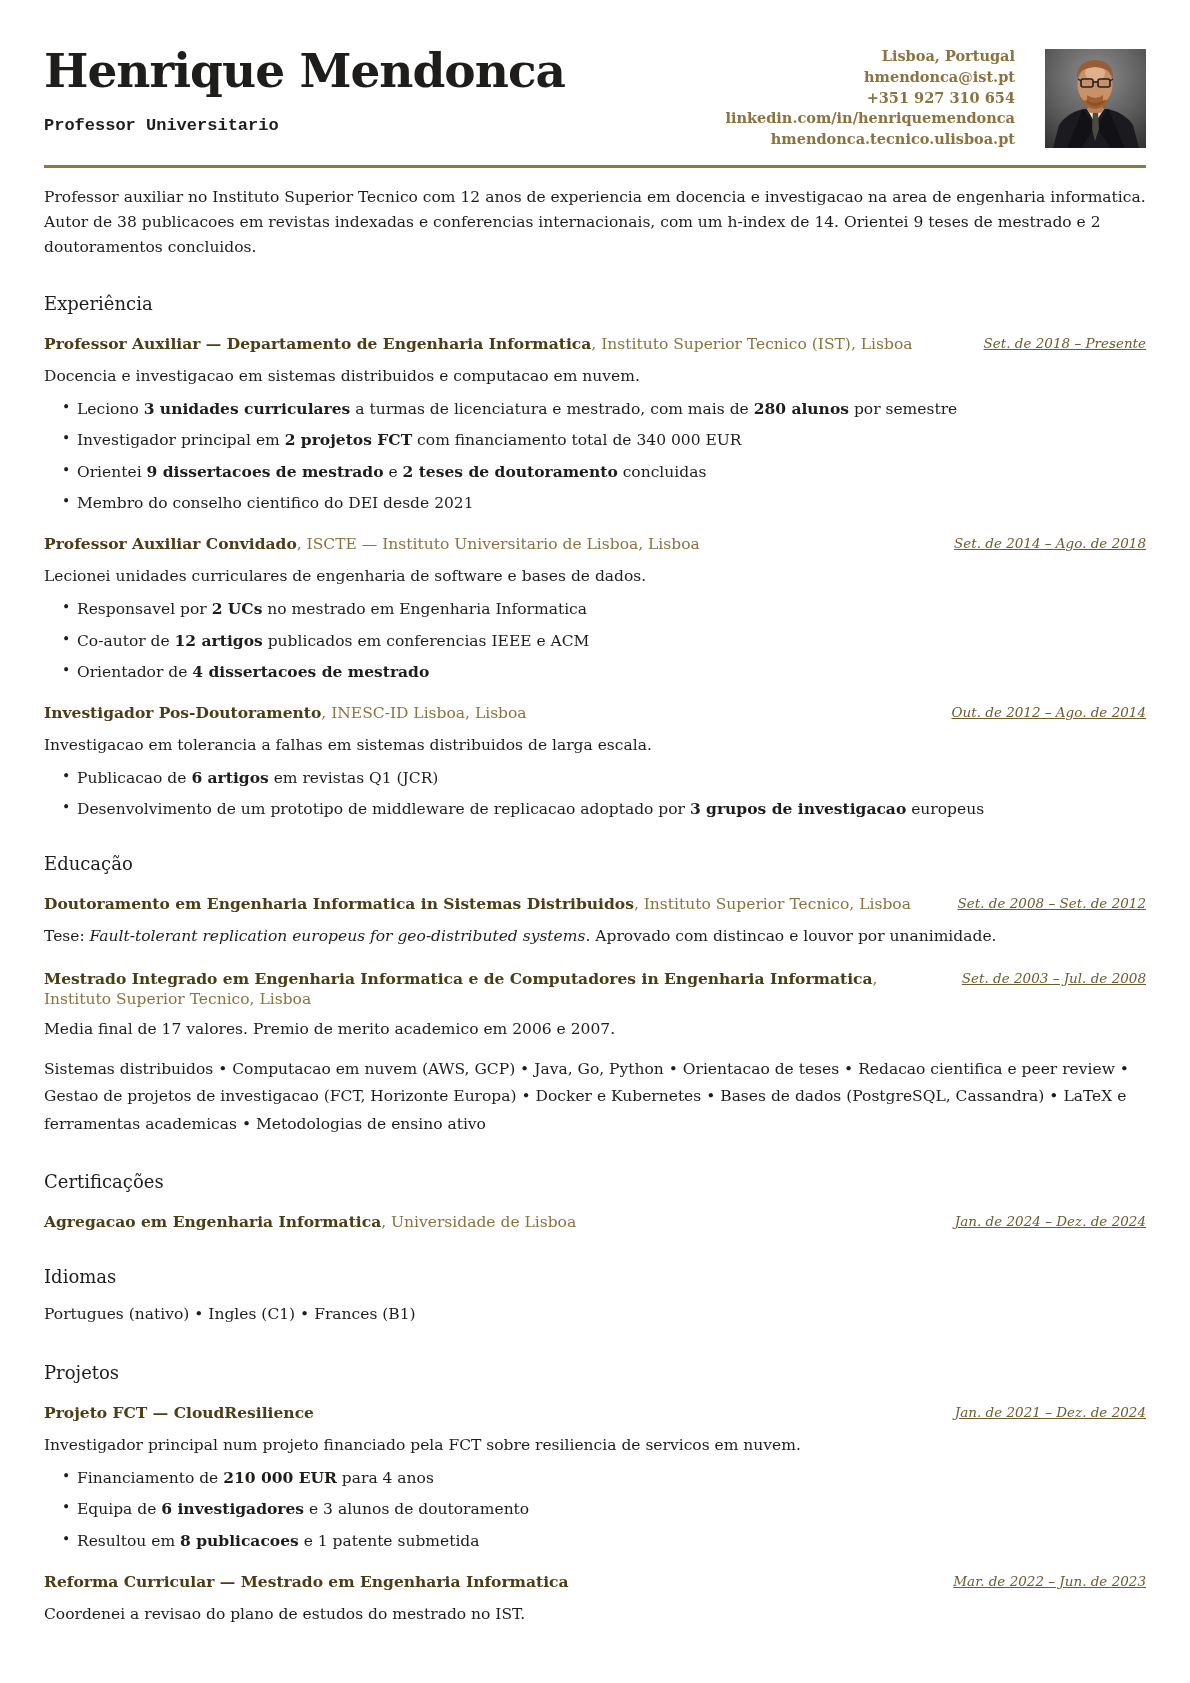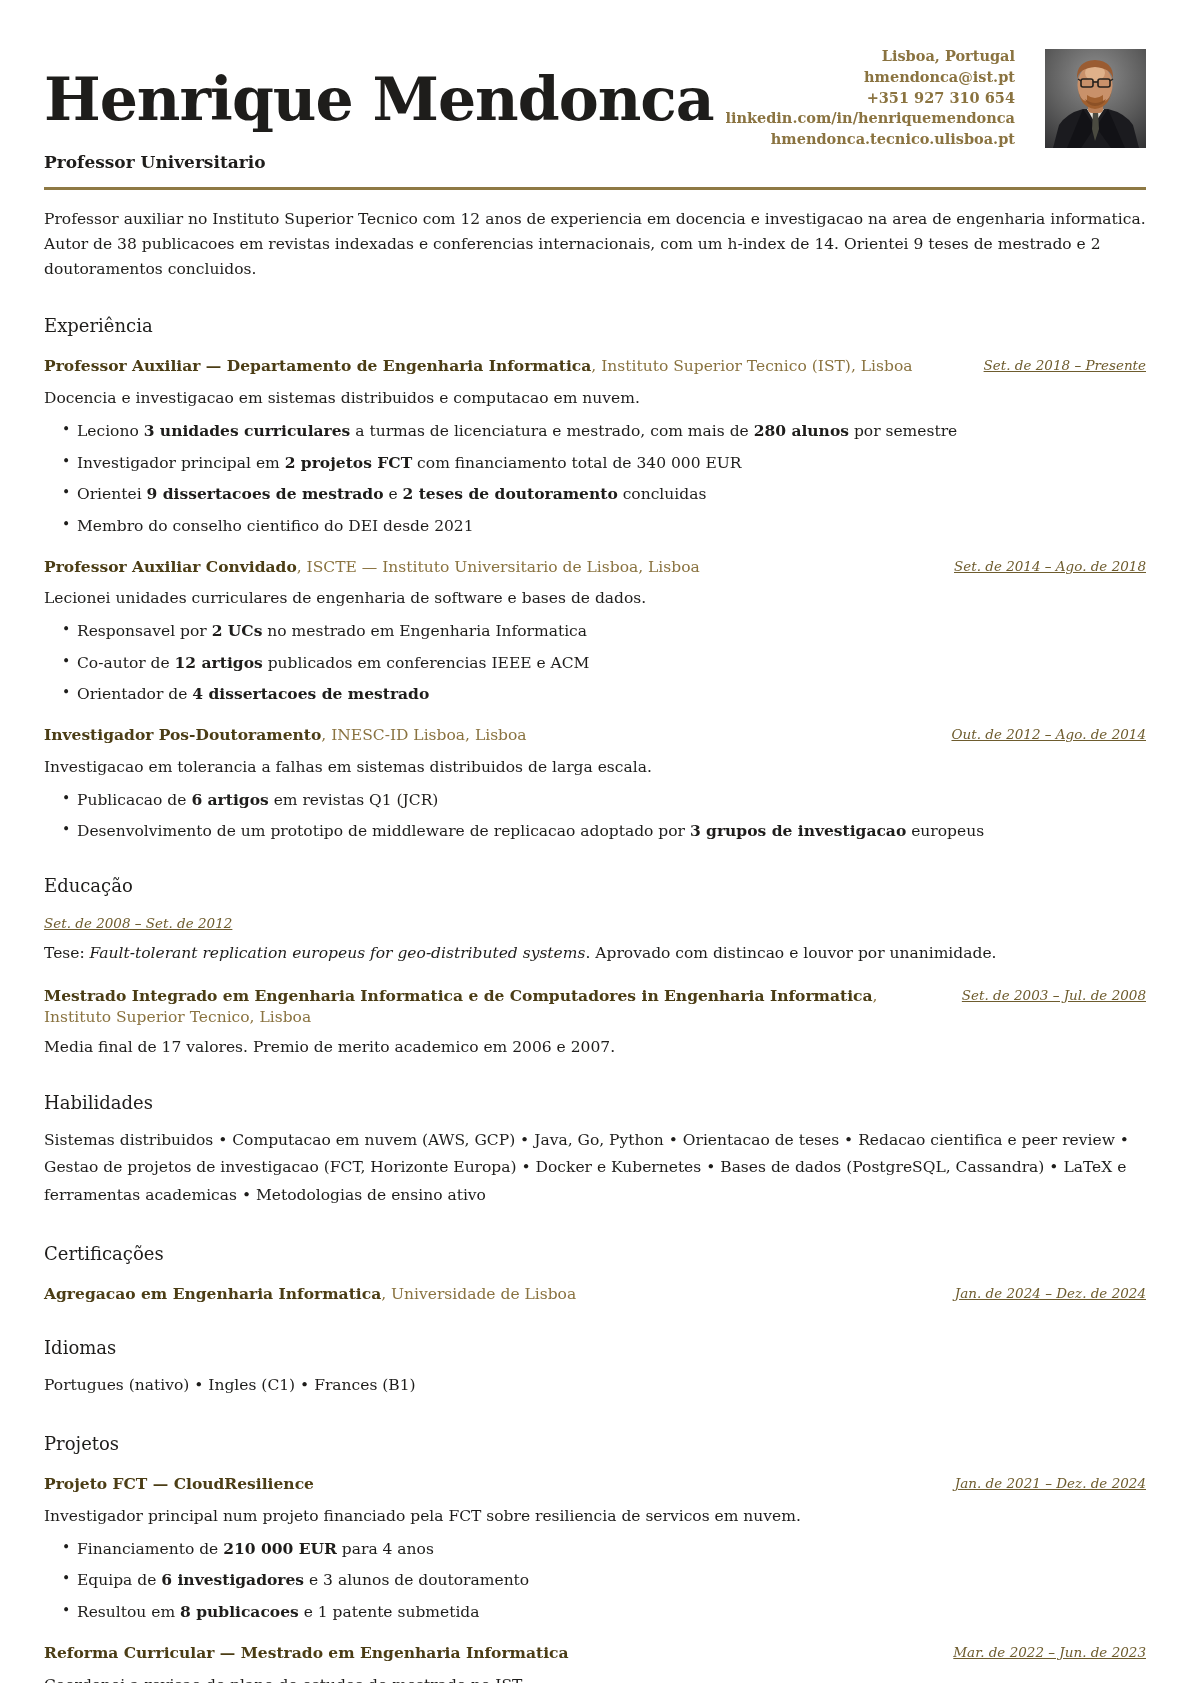--- a/index.html
+++ b/index.html
@@ -12,22 +12,22 @@
   *{box-sizing:border-box;}
   html,body{margin:0;padding:0;background:#ffffff;}
   body{font-family:"DejaVu Serif","Liberation Serif",serif;color:var(--ink);}
   .page{
     width:1190px;min-height:1683px;margin:0 auto;background:#fff;
     padding:40px 44px 26px 44px;display:flex;flex-direction:column;
   }
   
   .hdr{display:flex;justify-content:space-between;align-items:flex-start;}
   .hdr-left{padding-top:6px;}
-  h1{font-size:60px;line-height:1.05;margin:22px 0 0;font-weight:700;letter-spacing:-1px;}
-  .role{font-weight:700;font-size:17px;margin-top:21px;}
+  h1{font-size:47px;line-height:1.05;margin:0 0 0;font-weight:700;letter-spacing:-1px;}
+  .role{font-weight:700;font-size:17px;margin-top:21px;font-family:Liberation Mono, monospace;}
   .hdr-right{display:flex;align-items:flex-start;gap:30px;}
   .contact{
     text-align:right;color:var(--accent);font-weight:700;
     font-size:14.5px;line-height:20.8px;padding-top:6px;
   }
   .photo{width:101px;height:99px;flex:0 0 auto;margin-top:9px;}
   .photo svg{display:block;width:101px;height:99px;}
   
   .rule{border:none;border-top:3px solid var(--rule);margin:15px 0 0;}
   
@@ -145,34 +145,34 @@
           <ul>
             <li>Publicacao de <b>6 artigos</b> em revistas Q1 (JCR)</li>
             <li>Desenvolvimento de um prototipo de middleware de replicacao adoptado por <b>3 grupos de investigacao</b> europeus</li>
           </ul>
         </div>
       </section>
       <section class="section">
         <h2>Educação</h2>
         <div class="entry">
           <div class="entry-head">
+            <div class="entry-title-line"><span class="entry-title">Doutoramento em Engenharia Informatica in Sistemas Distribuidos</span><span class="entry-org">, Instituto Superior Tecnico, Lisboa</span></div>
             <div class="entry-date">Set. de 2008 – Set. de 2012</div>
           </div>
           <div class="entry-desc">Tese: <i>Fault-tolerant replication europeus for geo-distributed systems</i>. Aprovado com distincao e louvor por unanimidade.</div>
         </div>
         <div class="entry">
           <div class="entry-head">
             <div class="entry-title-line"><span class="entry-title">Mestrado Integrado em Engenharia Informatica e de Computadores in Engenharia Informatica</span><span class="entry-org">, Instituto Superior Tecnico, Lisboa</span></div>
             <div class="entry-date">Set. de 2003 – Jul. de 2008</div>
           </div>
           <div class="entry-desc">Media final de 17 valores. Premio de merito academico em 2006 e 2007.</div>
         </div>
       </section>
       <section class="section">
-        <h2>Habilidades</h2>
         <p class="inline-list">Sistemas distribuidos • Computacao em nuvem (AWS, GCP) • Java, Go, Python • Orientacao de teses • Redacao cientifica e peer review • Gestao de projetos de investigacao (FCT, Horizonte Europa) • Docker e Kubernetes • Bases de dados (PostgreSQL, Cassandra) • LaTeX e ferramentas academicas • Metodologias de ensino ativo</p>
       </section>
       <section class="section">
         <h2>Certificações</h2>
         <div class="entry">
           <div class="entry-head">
             <div class="entry-title-line"><span class="entry-title">Agregacao em Engenharia Informatica</span><span class="entry-org">, Universidade de Lisboa</span></div>
             <div class="entry-date">Jan. de 2024 – Dez. de 2024</div>
           </div>
         </div>

